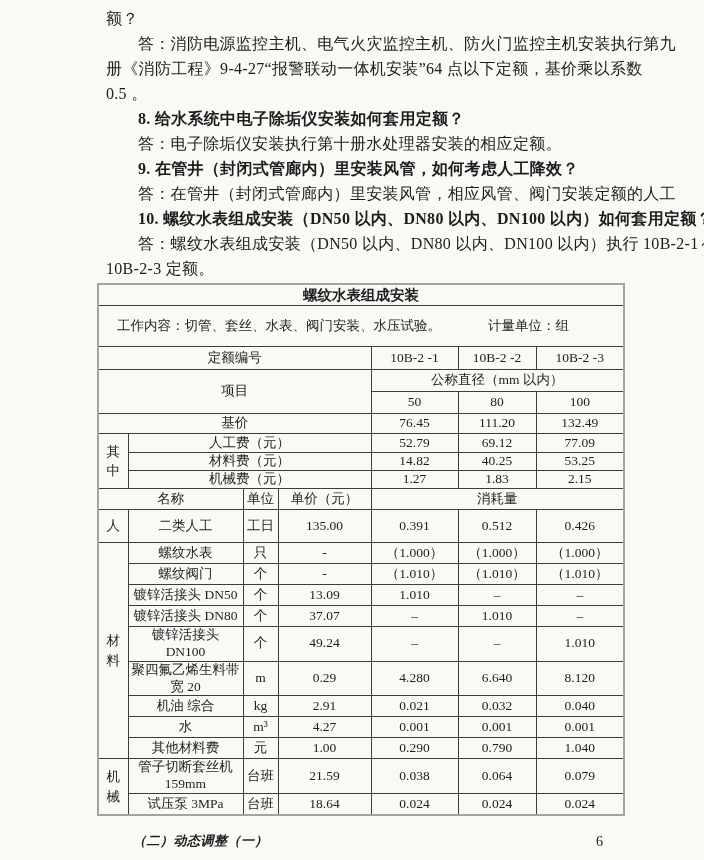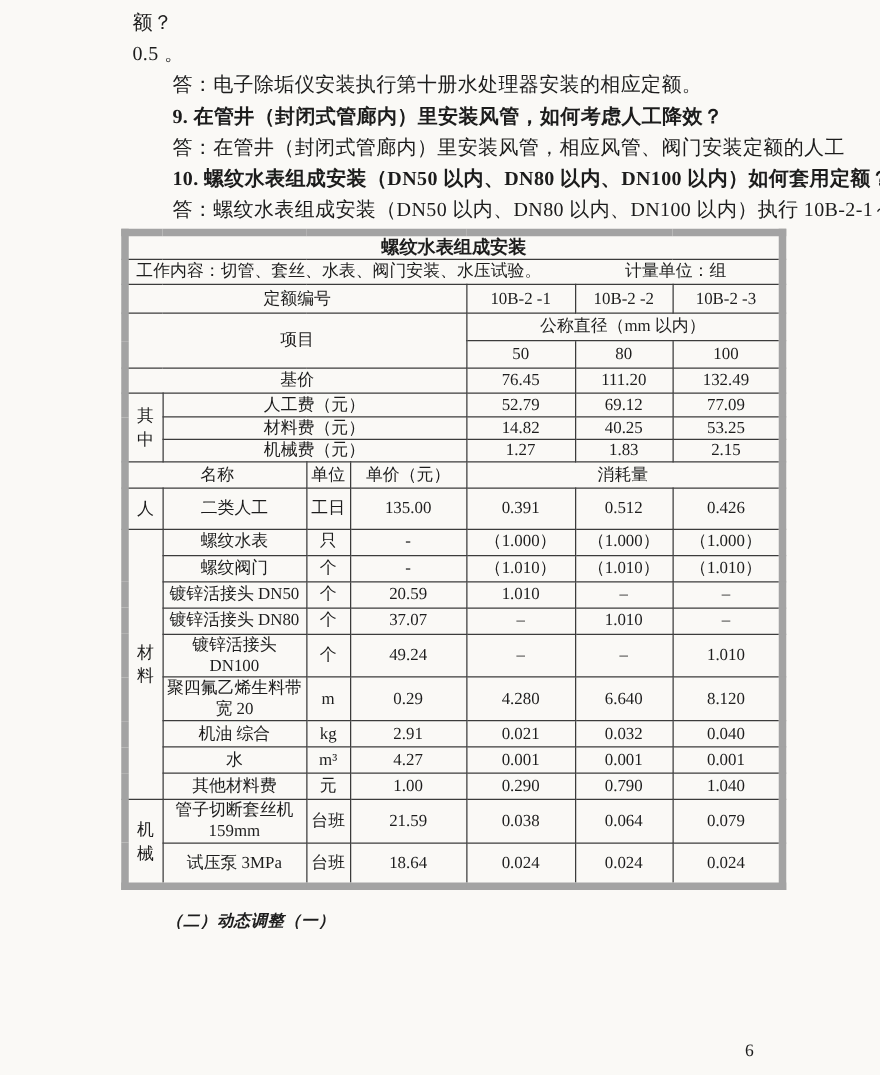--- a/index.html
+++ b/index.html
@@ -40,21 +40,21 @@
     color: #1d1d1d;
   }
   table.quota td {
     border: 1px solid #3c3c3c;
     text-align: center;
     vertical-align: middle;
     padding: 0 2px;
     line-height: 1.25;
     overflow: hidden;
   }
-  table.quota { border: 6px solid #a3a3a3; }
+  table.quota { border: 2px solid #a3a3a3; }
   td.t-title { font-weight: bold; font-size: 14.5px; }
   td.t-left { text-align: left; padding-left: 7px; margin-left: 20px; }
   .workrow {
     display: flex;
     justify-content: space-between;
     align-items: center;
     padding-left: 6px; padding-right: 42px;
   }
   .vert {
     width: 1em;
@@ -76,43 +76,47 @@
     font-size: 14px;
   }
 </style>
 </head>
 <body>
 
 <div class="page">
   <div class="content">
 
     <p class="doc-line">额？</p>
+    <p class="doc-line indent">答：消防电源监控主机、电气火灾监控主机、防火门监控主机安装执行第九</p>
+    <p class="doc-line">册《消防工程》9-4-27“报警联动一体机安装”64 点以下定额，基价乘以系数</p>
     <p class="doc-line">0.5 。</p>
+    <p class="doc-line indent q">8. 给水系统中电子除垢仪安装如何套用定额？</p>
     <p class="doc-line indent">答：电子除垢仪安装执行第十册水处理器安装的相应定额。</p>
     <p class="doc-line indent q">9. 在管井（封闭式管廊内）里安装风管，如何考虑人工降效？</p>
     <p class="doc-line indent">答：在管井（封闭式管廊内）里安装风管，相应风管、阀门安装定额的人工</p>
     <p class="doc-line indent q">10. 螺纹水表组成安装（DN50 以内、DN80 以内、DN100 以内）如何套用定额？</p>
     <p class="doc-line indent">答：螺纹水表组成安装（DN50 以内、DN80 以内、DN100 以内）执行 10B-2-1～</p>
+    <p class="doc-line">10B-2-3 定额。</p>
 
     <table class="quota">
       <colgroup>
         <col style="width:30px">
           <col style="width:115px">
           <col style="width:35px">
         <col style="width:93px">
           <col style="width:87px">
           <col style="width:78px">
           <col style="width:88px">
       </colgroup>
       <tbody>
         <tr style="height:21px">
           <td colspan="7" class="t-title">螺纹水表组成安装</td>
         </tr>
         <tr style="height:20px">
-          <td colspan="7" style="padding:0">
+          <td colspan="7" style="padding:12px">
             <div class="workrow">
               <span>工作内容：切管、套丝、水表、阀门安装、水压试验。</span>
               <span>计量单位：组</span>
             </div>
           </td>
         </tr>
         <tr style="height:23px">
           <td colspan="4">定额编号</td>
           <td>10B-2 -1</td>
           <td>10B-2 -2</td>
@@ -186,21 +190,21 @@
           <td class="t-left">螺纹阀门</td>
           <td>个</td>
           <td>-</td>
           <td>（1.010）</td>
           <td>（1.010）</td>
           <td>（1.010）</td>
         </tr>
         <tr style="height:21px">
           <td class="t-left">镀锌活接头 DN50</td>
           <td>个</td>
-          <td>20.59</td>
+          <td>13.09</td>
           <td>1.010</td>
           <td>–</td>
           <td>–</td>
         </tr>
         <tr style="height:21px">
           <td class="t-left">镀锌活接头 DN80</td>
           <td>个</td>
           <td>37.07</td>
           <td>–</td>
           <td>1.010</td>
@@ -250,21 +254,21 @@
           <td rowspan="2">
               <div class="vert">机械</div>
             </td>
           <td class="t-left">管子切断套丝机 159mm</td>
           <td>台班</td>
           <td>21.59</td>
           <td>0.038</td>
           <td>0.064</td>
           <td>0.079</td>
         </tr>
-        <tr style="height:35px">
+        <tr style="height:21px">
           <td class="t-left">试压泵 3MPa</td>
           <td>台班</td>
           <td>18.64</td>
           <td>0.024</td>
           <td>0.024</td>
           <td>0.024</td>
         </tr>
       </tbody>
     </table>
 

